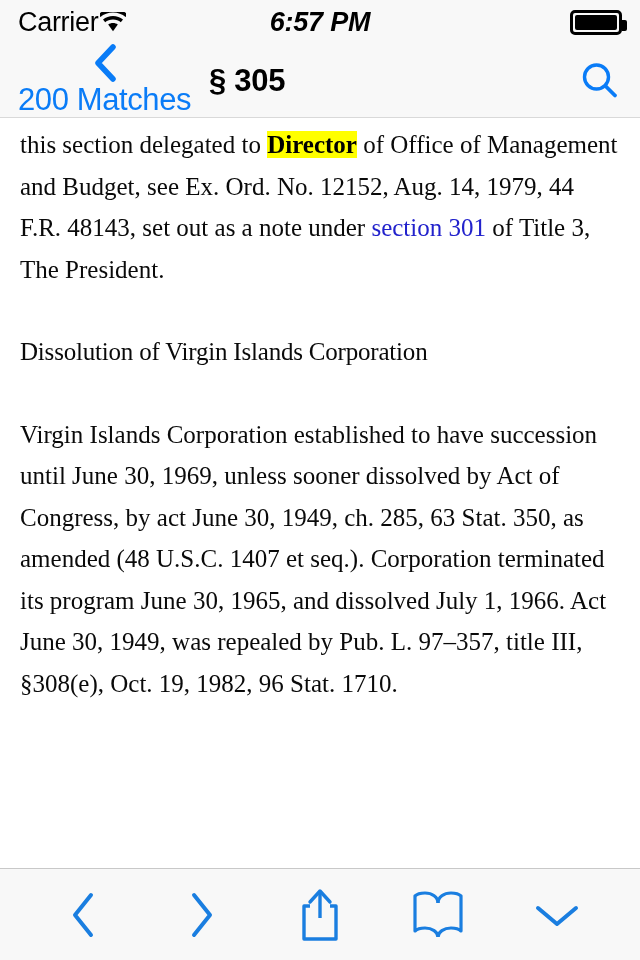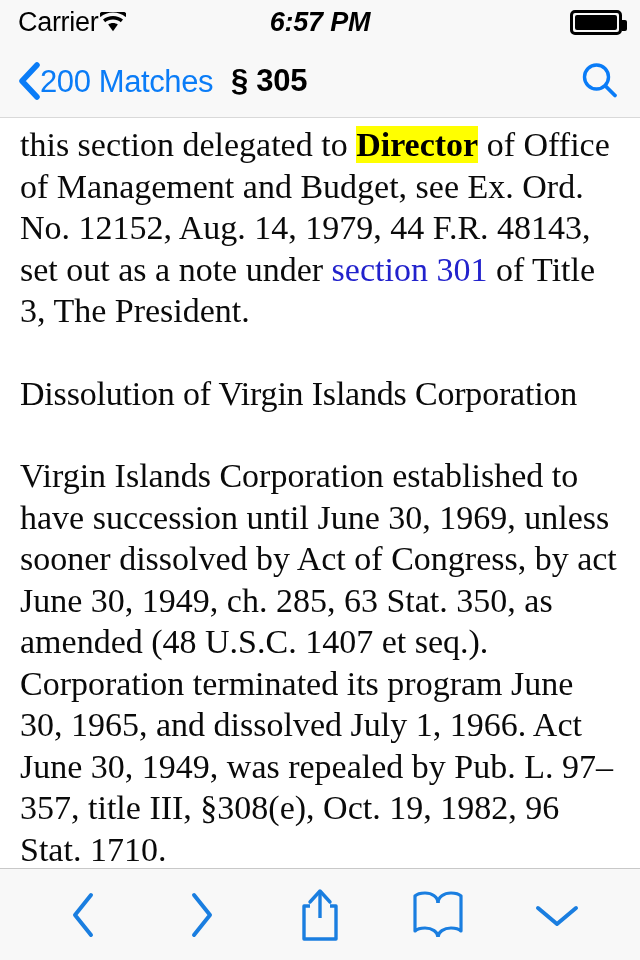--- a/index.html
+++ b/index.html
@@ -63,24 +63,25 @@
   
   .nav-bar {
     height:74px; flex:0 0 74px;
     background:#f8f8f8;
     display:flex; align-items:center;
     padding:0 18px;
     position:relative;
     border-bottom:1px solid #d9d9d9;
   }
   .nav-back {
-    display:flex; align-items:flex-end;
+    display:flex; align-items:center;
     gap:0; cursor:pointer;
     background:none; border:none;
     padding:0;
+    flex-direction:column;
   }
   .chev-back { display:block; width:22px; height:38px; flex:0 0 22px; }
   .nav-back-label {
     font-size:31px; color:#0a7cf7;
     font-family:"Liberation Sans", sans-serif;
     letter-spacing:-0.4px;
     white-space:nowrap;
   }
   .nav-title {
     font-size:31px; font-weight:bold; color:#000;
@@ -98,21 +99,21 @@
   
   .content {
     flex:1 1 auto;
     background:#ffffff;
     overflow:hidden;
     position:relative;
     padding:6px 20px 0 20px;
   }
   .doc {
     font-family:"Liberation Serif", serif;
-    font-size:34px;
+    font-size:25px;
     line-height:41.5px;
     color:#0a0a0a;
     text-align:left;
   }
   .doc p { margin:0; }
   .doc .para-note { margin-bottom:0; }
   .doc .heading {
     font-weight:normal;
     font-family:"Liberation Serif", serif;
     margin-top:41px;

